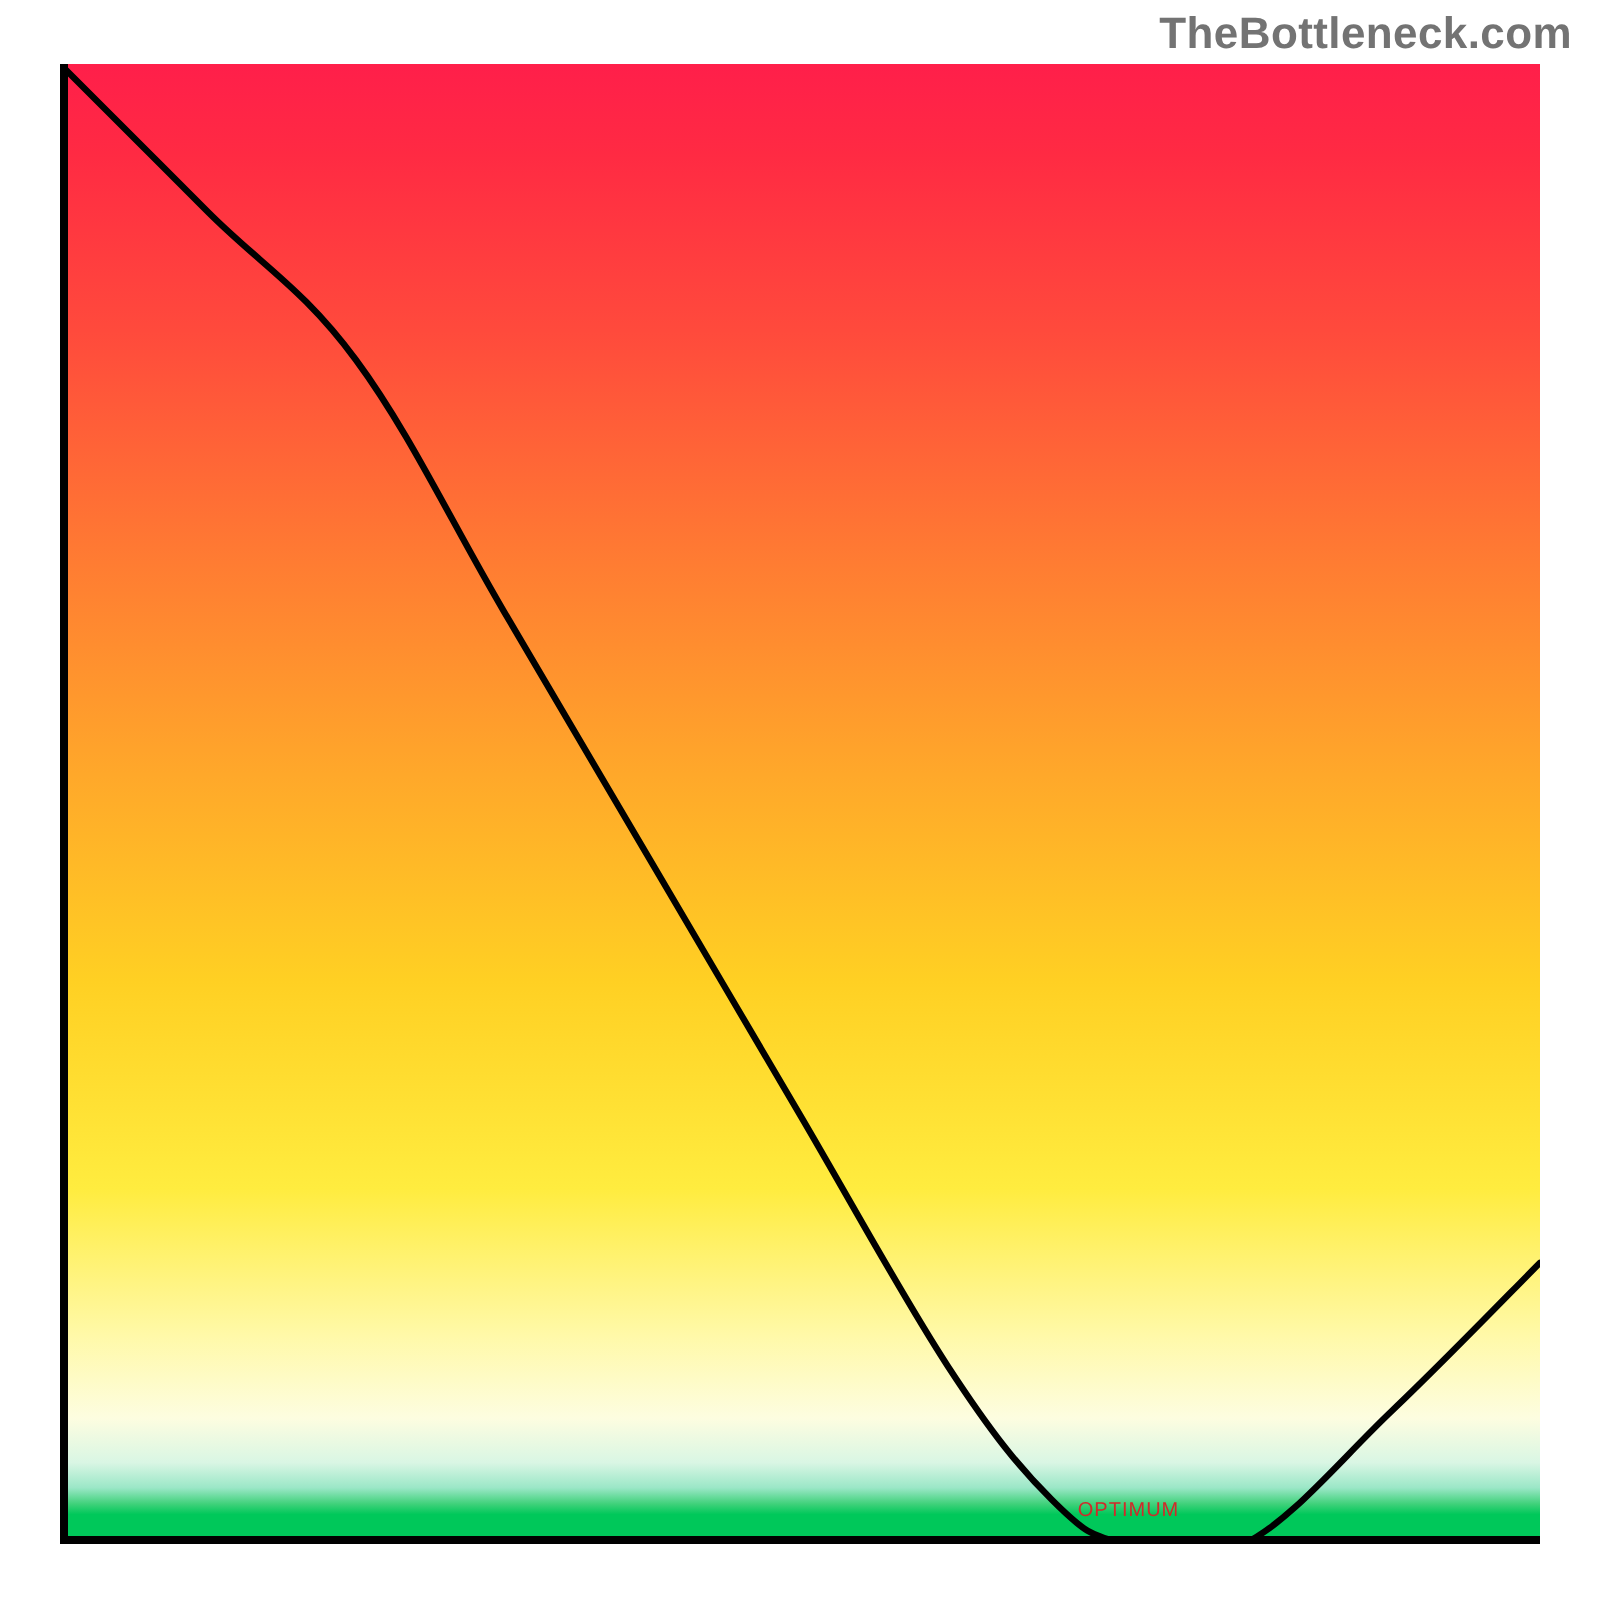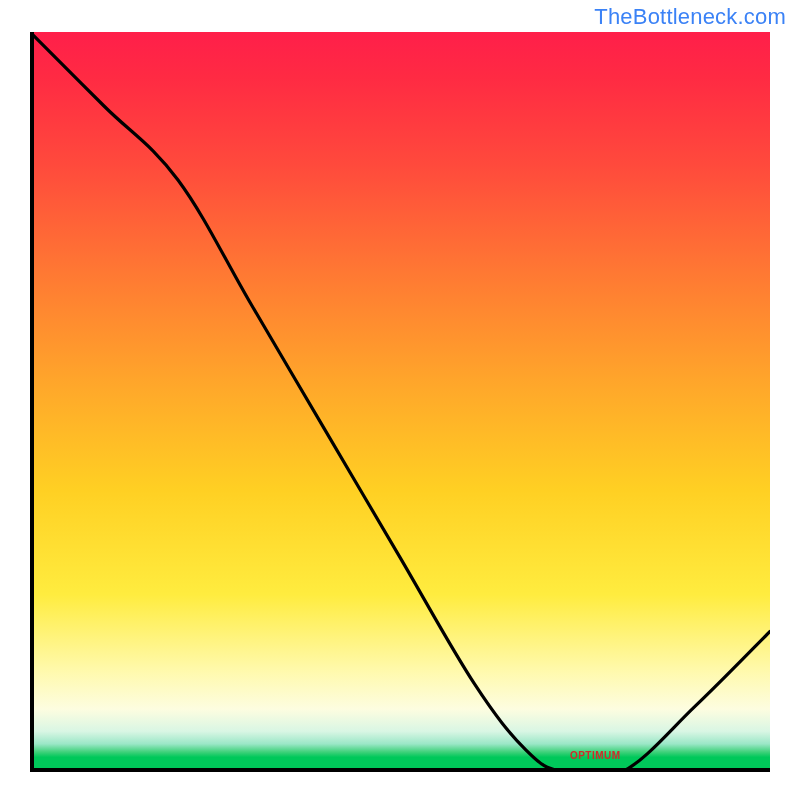--- a/index.html
+++ b/index.html
@@ -16,22 +16,22 @@
     position: relative;
     width: 800px;
     height: 800px;
   }
 
   .watermark {
     position: absolute;
     top: 4px;
     right: 14px;
     font-size: 22px;
-    font-weight: 400;
-    color: #3b82f6;
+    font-weight: 700;
+    color: #737373;
     letter-spacing: 0.2px;
     z-index: 20;
     text-align: center;
   }
 
   .plot-area {
     position: absolute;
     left: 30px;
     top: 32px;
     width: 740px;
@@ -87,26 +87,25 @@
     z-index: 6;
     pointer-events: none;
   }
 
   .optimum-label {
     position: absolute;
     bottom: 11px;
     left: 72.2%;
     transform: translateX(-50%);
     font-size: 10px;
-    font-weight: bold;
+    font-weight: normal;
     color: #d02a2a;
     letter-spacing: 0.5px;
     z-index: 8;
     white-space: nowrap;
-    margin-left: 31px;
   }
 </style>
 </head>
 <body>
 
 <div class="stage">
 
   <div class="watermark">TheBottleneck.com</div>
 
   <div class="plot-area">

